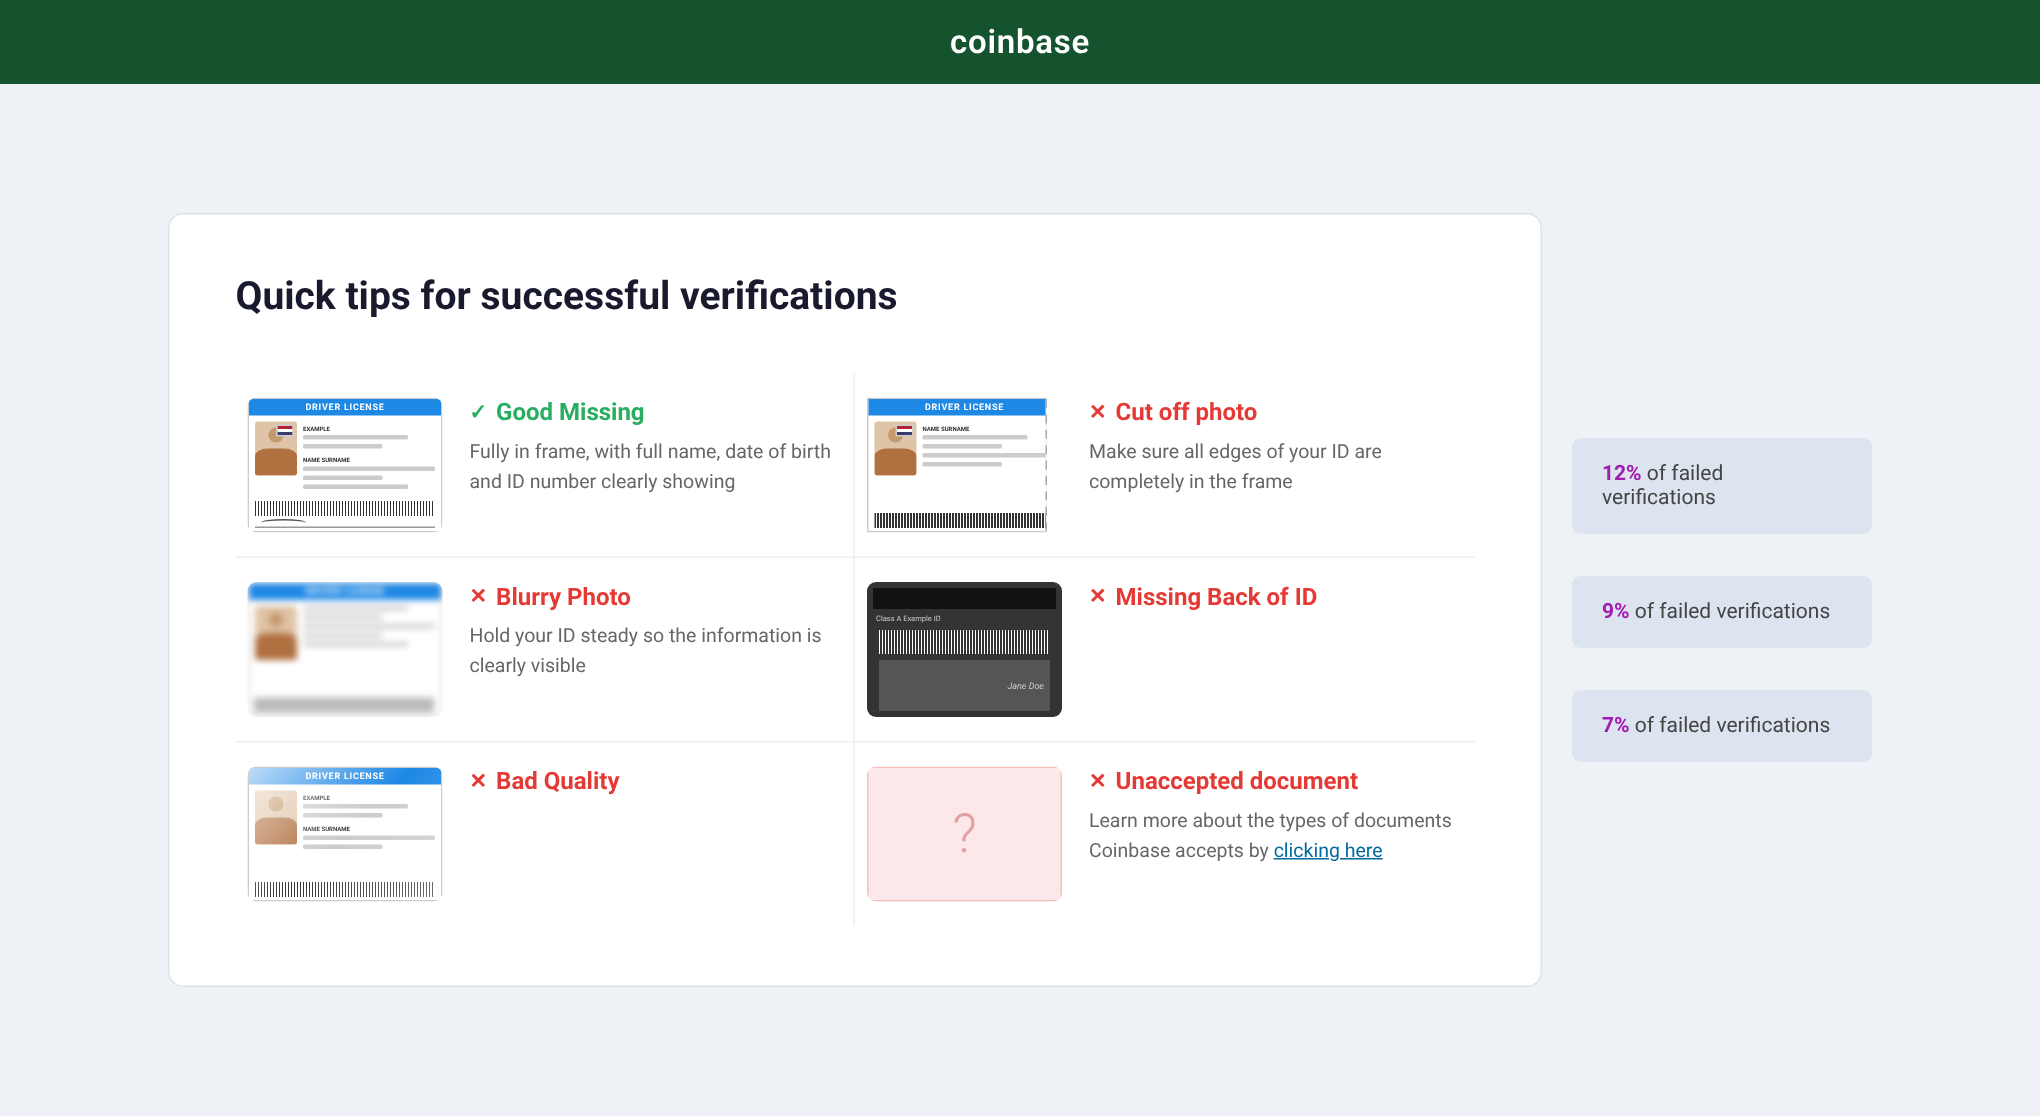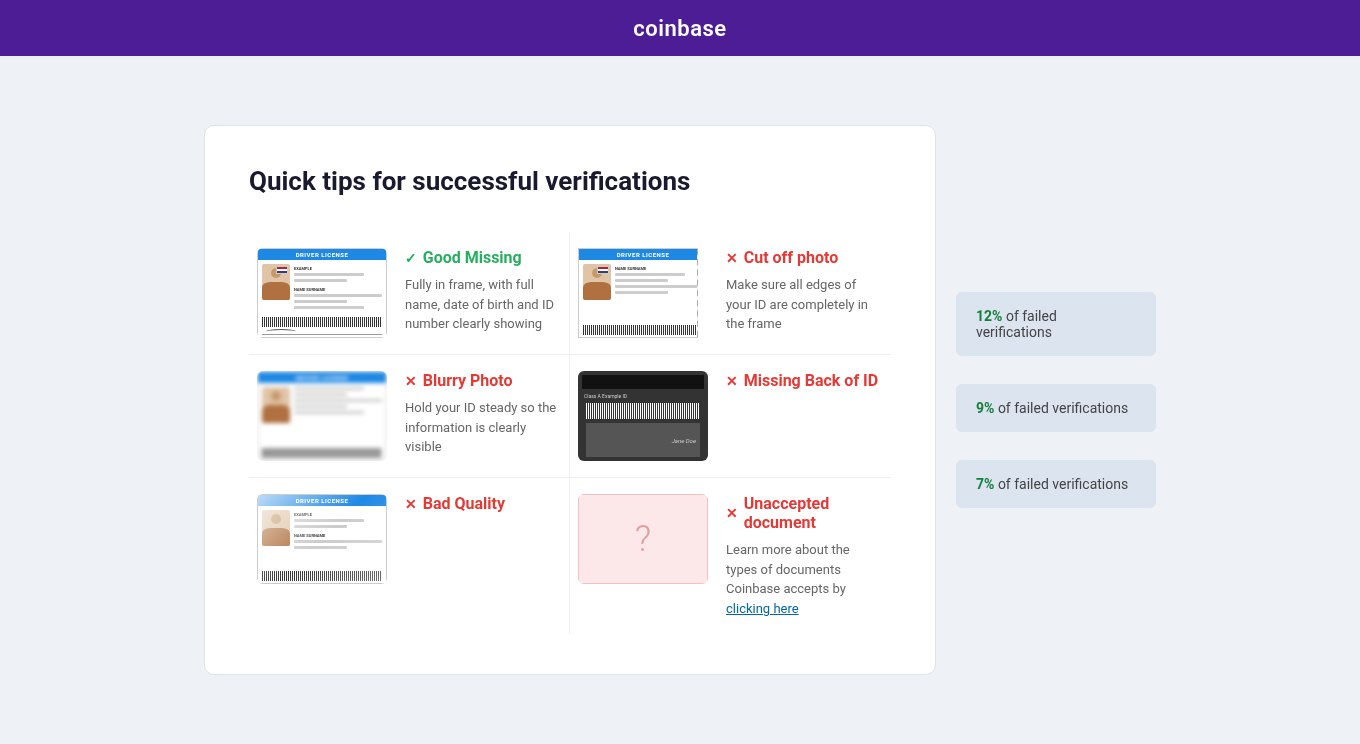--- a/index.html
+++ b/index.html
@@ -5,21 +5,21 @@
     * { box-sizing: border-box; margin: 0; padding: 0; }
     body {
       font-family: -apple-system, BlinkMacSystemFont, 'Segoe UI', Roboto, sans-serif;
       background: #eef1f5;
       min-height: 744px;
       width: 1360px;
     }
 
     
     .header {
-      background: #4c1d95;
+      background: #14532d;
       height: 56px;
       display: flex;
       align-items: center;
       justify-content: center;
     }
     .header-logo {
       color: white;
       font-size: 22px;
       font-weight: 600;
       letter-spacing: 0.5px;
@@ -45,33 +45,33 @@
       background: #dce4ef;
       border-radius: 6px;
       padding: 16px 20px;
       font-size: 14px;
       color: #444;
       width: 200px;
       text-align: left;
     }
     .stat-box strong {
       font-weight: 700;
-      color: #15803d;
+      color: #a21caf;
     }
 
     .left-stats { margin-right: 20px; }
     .right-stats { margin-left: 20px; }
 
     
     .main-card {
       background: white;
       border-radius: 10px;
       border: 1px solid #dde2ea;
       padding: 40px 44px;
-      width: 732px;
+      width: 916px;
       min-height: 500px;
     }
 
     .card-title {
       font-size: 26px;
       font-weight: 700;
       color: #1a1a2e;
       margin-bottom: 36px;
     }
 

